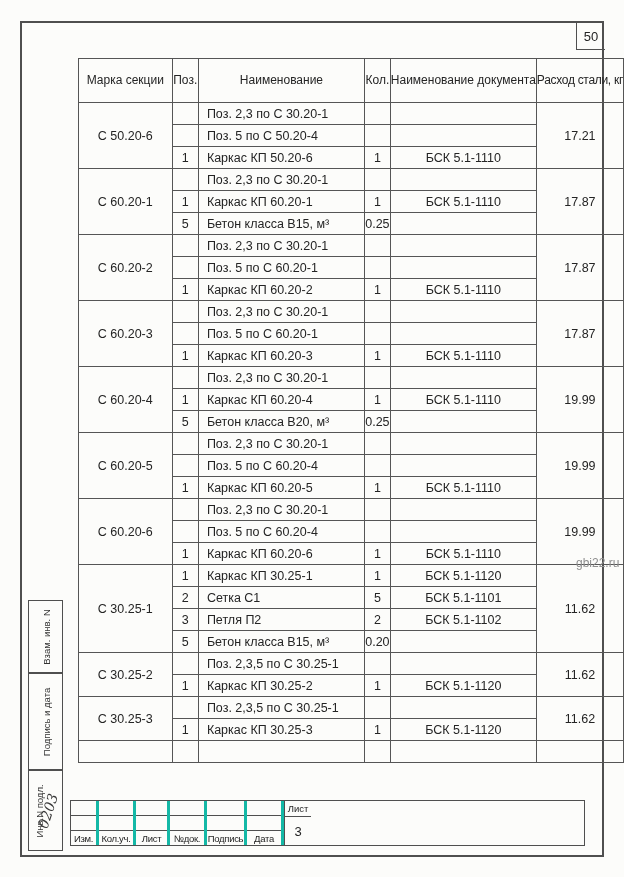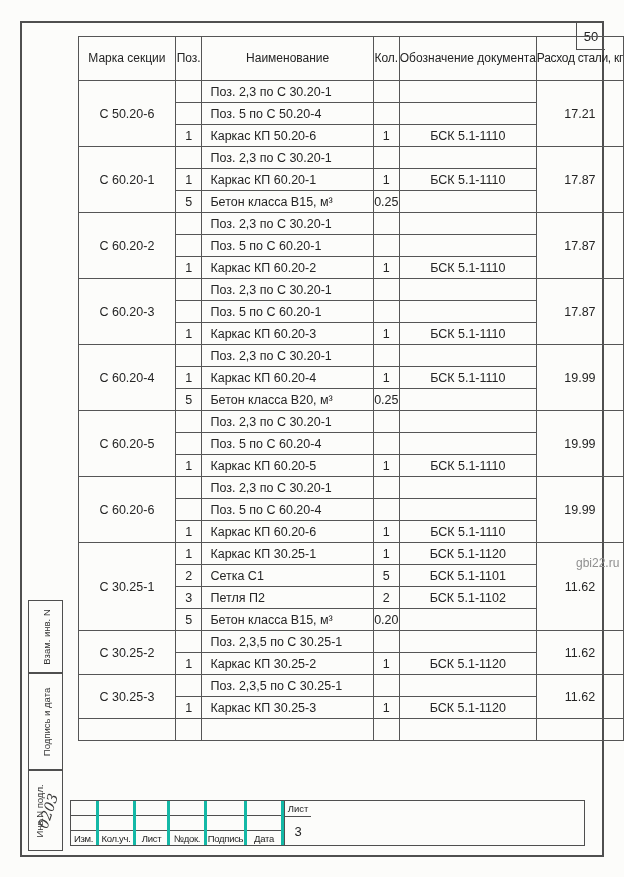--- a/index.html
+++ b/index.html
@@ -5,21 +5,21 @@
   html,body{margin:0;padding:0;background:#ffffff;}
   .page{position:relative;width:624px;height:877px;background:#fcfcfa;
         font-family:"Liberation Sans",sans-serif;color:#242424;overflow:hidden;}
   
   .frame{position:absolute;left:20px;top:21px;width:584px;height:836px;
          border:2px solid #4f4f4f;box-sizing:border-box;}
   .pagenum-box{position:absolute;left:576px;top:23px;width:28px;height:26px;
          border-left:1.5px solid #4f4f4f;border-bottom:1.5px solid #4f4f4f;
          display:flex;align-items:center;justify-content:center;font-size:13px;}
   
-  table.spec{position:absolute;left:78px;top:36px;border-collapse:collapse;table-layout:fixed;}
+  table.spec{position:absolute;left:78px;top:58px;border-collapse:collapse;table-layout:fixed;}
   table.spec th,table.spec td{border:1px solid #555;box-sizing:border-box;
          text-align:center;vertical-align:middle;padding:0;
          white-space:nowrap;overflow:hidden;}
   table.spec thead th{height:44px;font-weight:400;font-size:12px;line-height:1.2;}
   table.spec td{height:22px;font-size:12.5px;}
   .c-mark{font-size:13px;margin-top:20px;}
   .c-name{text-align:left !important;padding-left:8px !important;}
   .c-steel{font-size:13px;}
   th.h-steel{font-size:11px;letter-spacing:-0.3px;white-space:normal;}
   th.h-doc{white-space:normal;}
@@ -67,21 +67,21 @@
       <col style="width:26px">
         <col style="width:125px">
         <col style="width:42px">
     </colgroup>
     <thead>
       <tr>
         <th>Марка секции</th>
         <th>Поз.</th>
         <th>Наименование</th>
         <th>Кол.</th>
-        <th class="h-doc">Обозначение документа</th>
+        <th class="h-doc">Наименование документа</th>
         <th class="h-steel">Расход стали, кг</th>
       </tr>
     </thead>
     <tbody>
         <tr>
           <td class="c-mark" rowspan="3">С 50.20-6</td>
           <td class="c-pos"></td>
           <td class="c-name">Поз. 2,3 по С 30.20-1</td>
           <td class="c-qty"></td>
           <td class="c-doc"></td>

